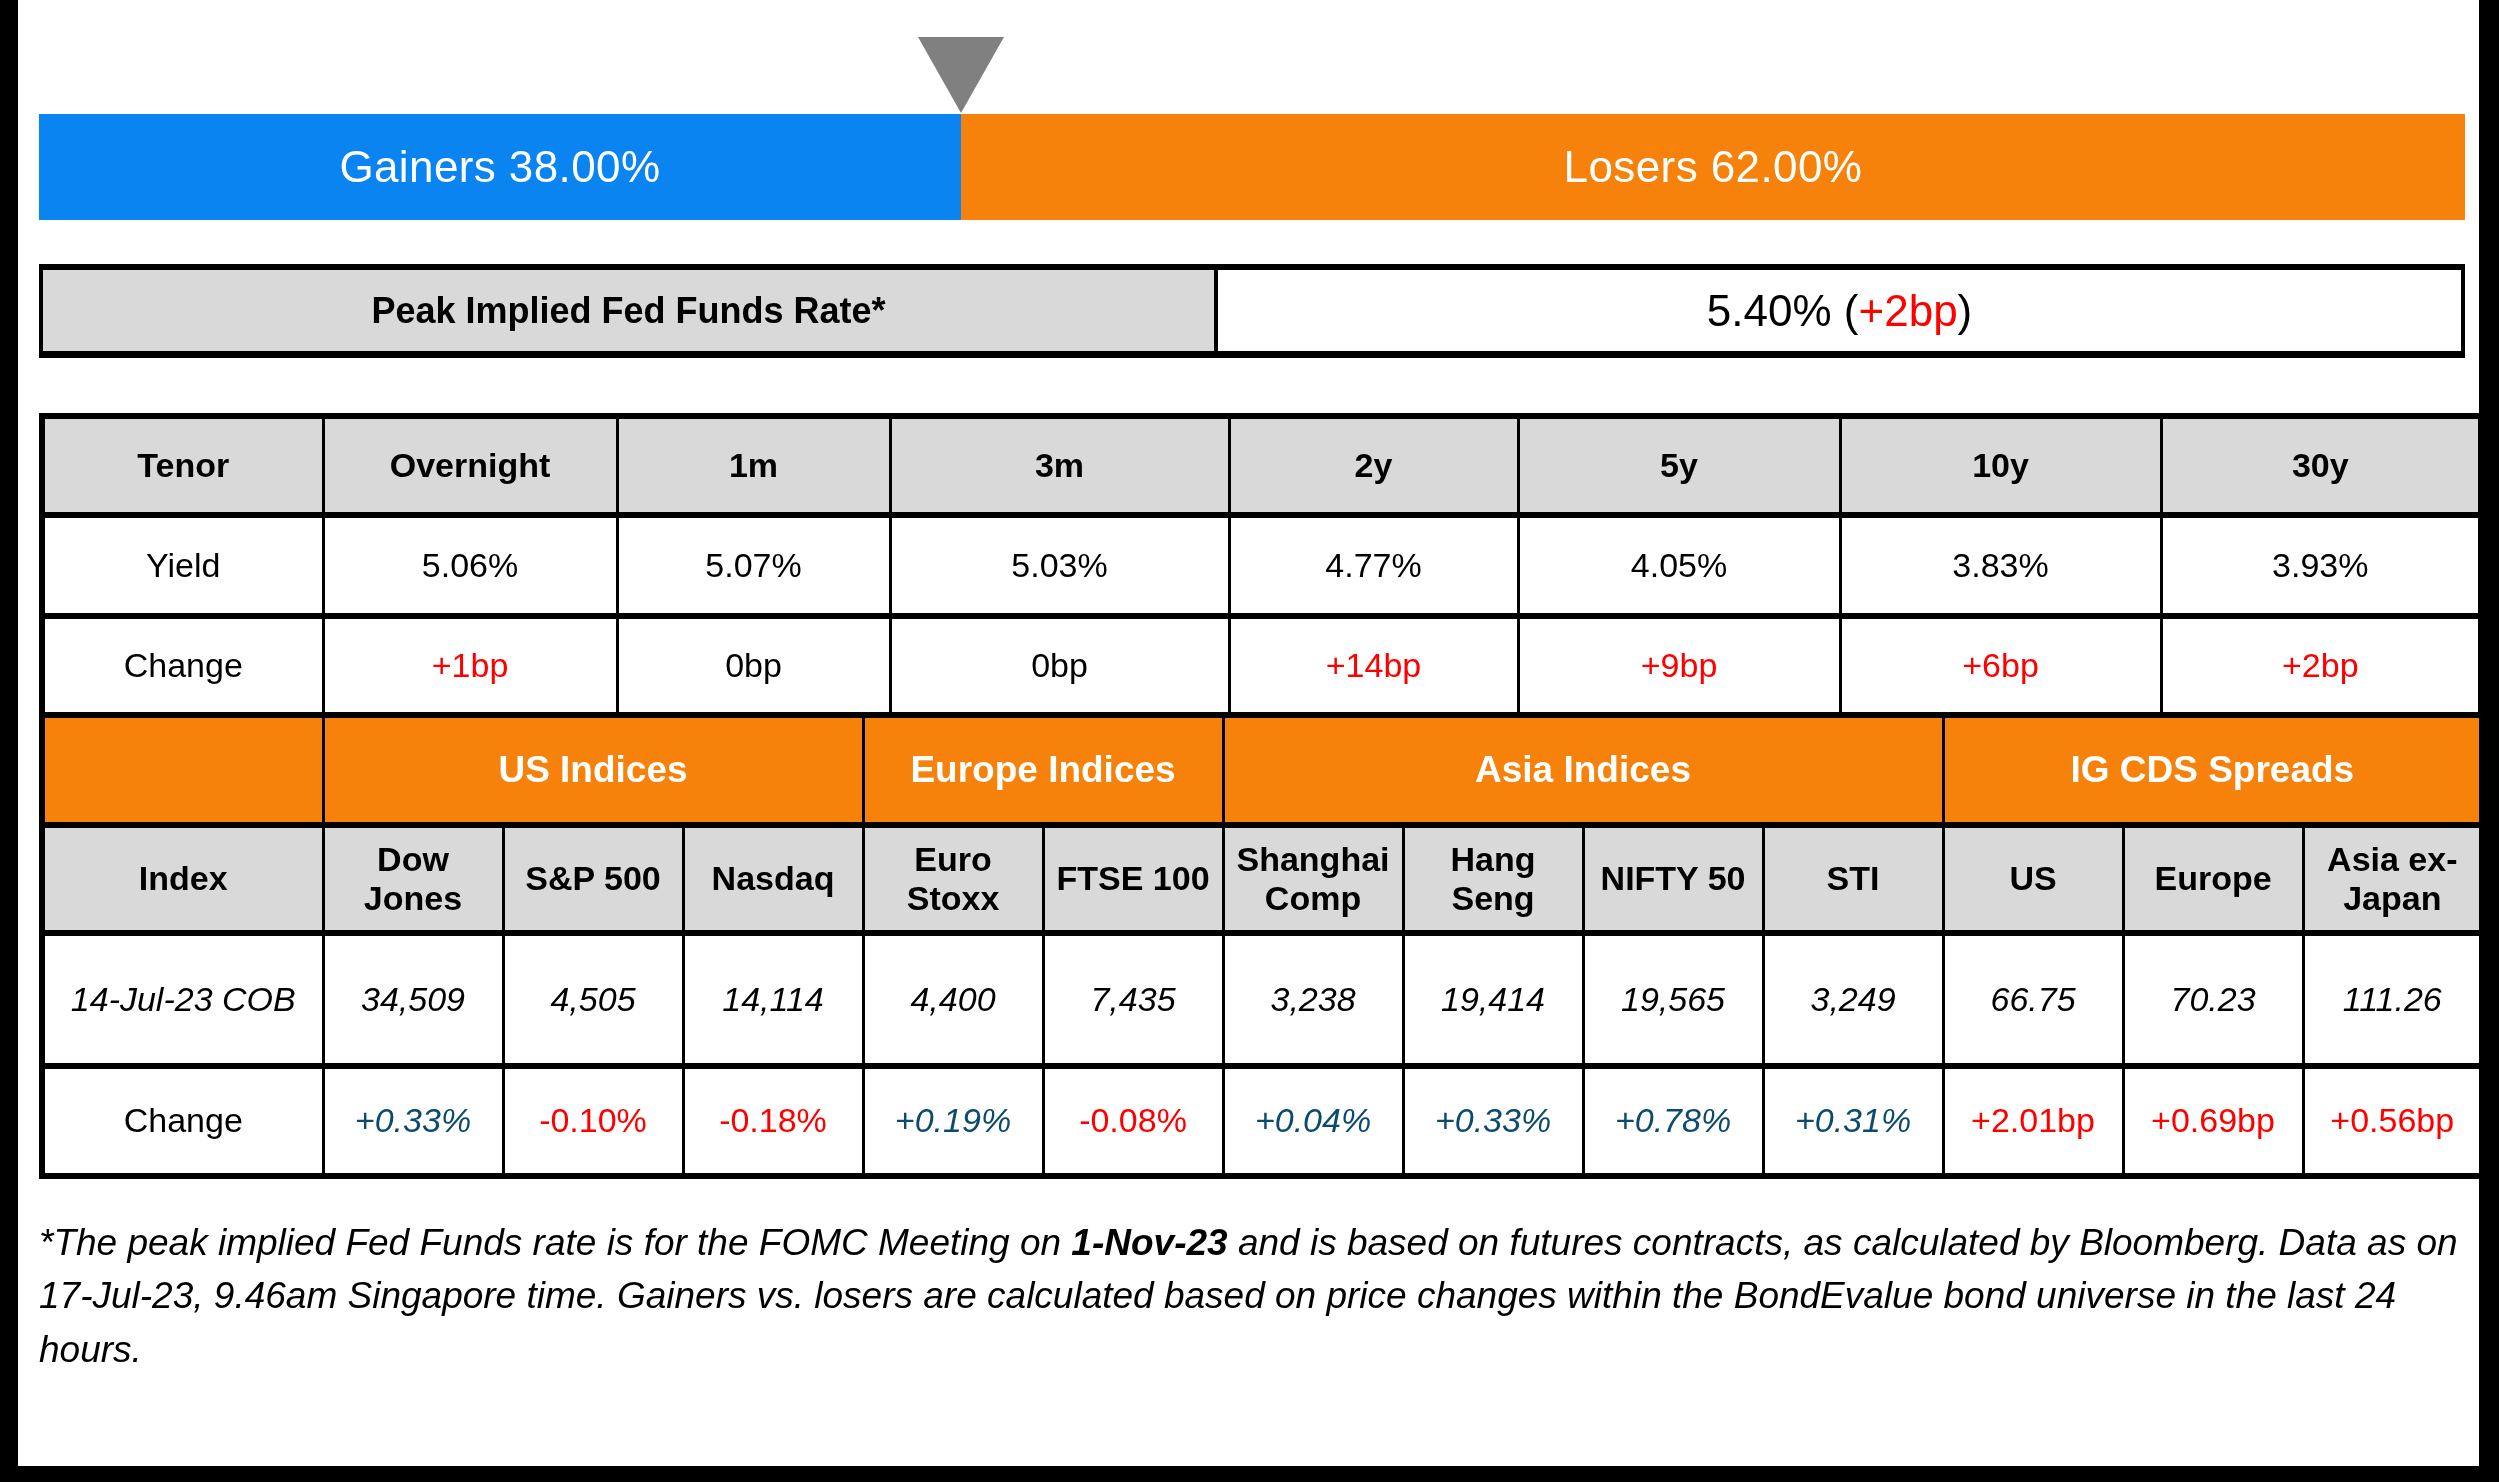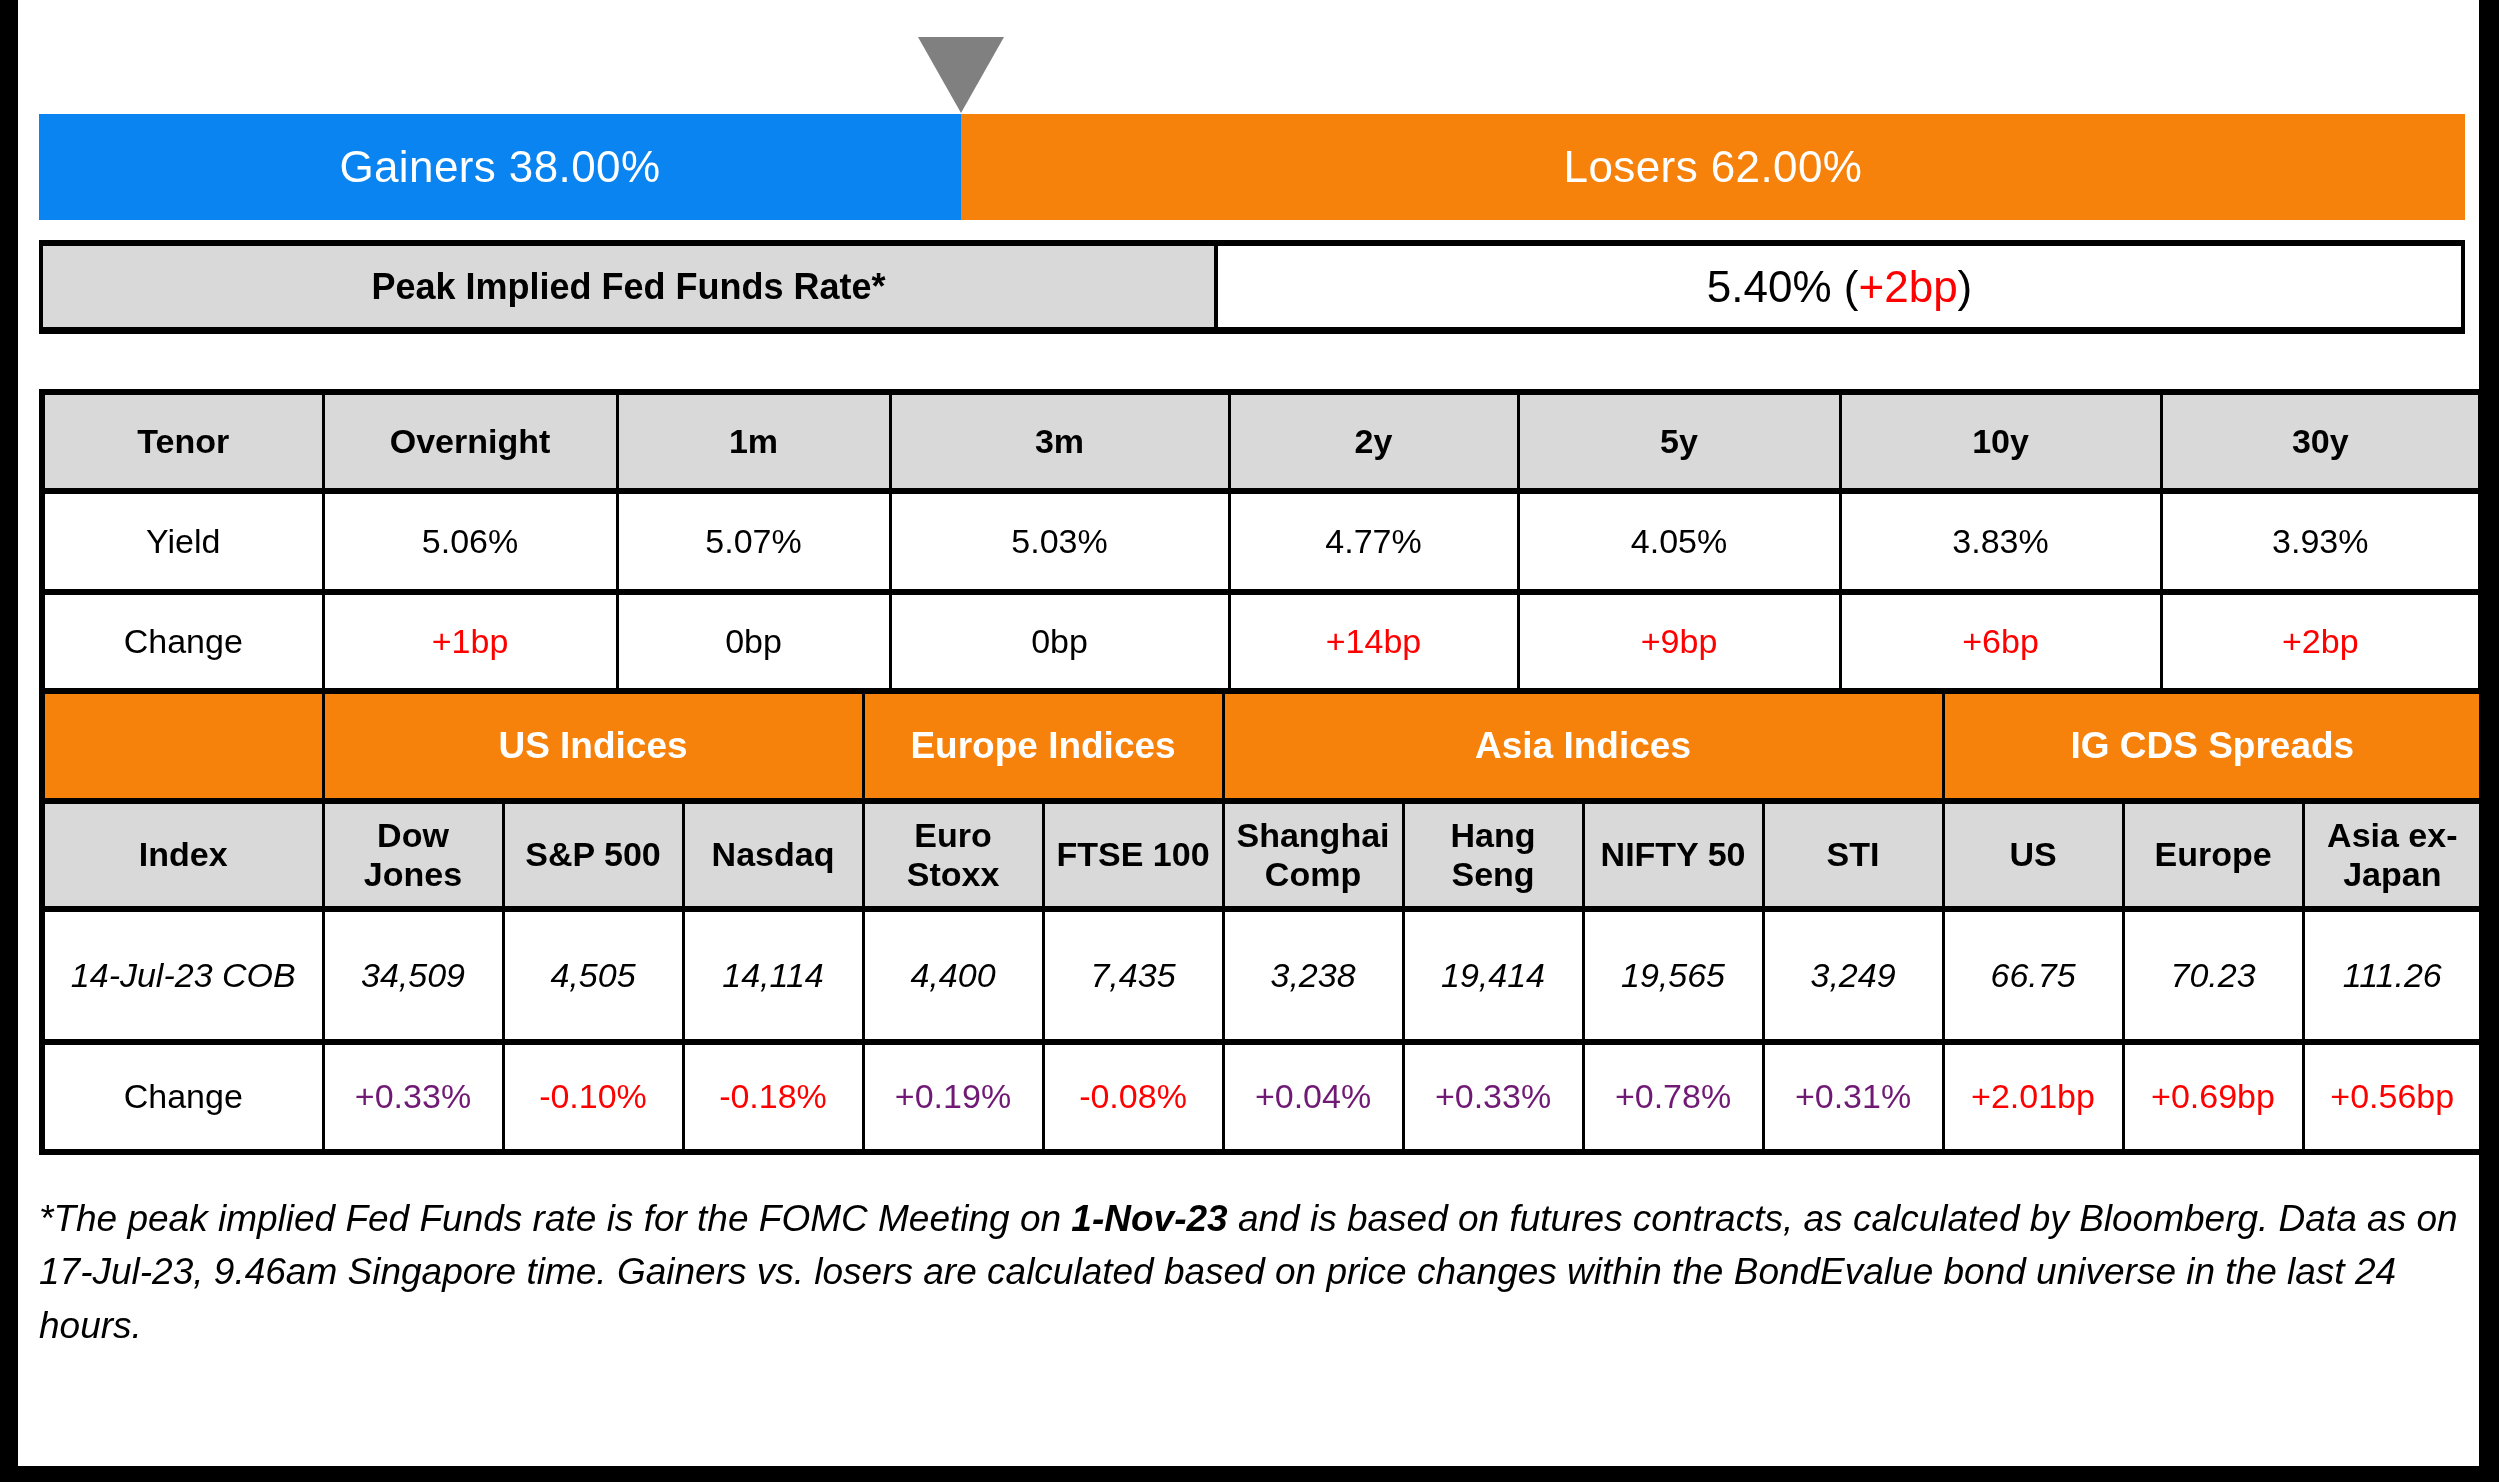--- a/index.html
+++ b/index.html
@@ -25,29 +25,29 @@
     border-right:43px solid transparent;
     border-top:76px solid #808080;
   }
   .gl-bar { margin-top:114px; height:106px; display:flex; width:2426px; }
   .gl-seg { display:flex; align-items:center; justify-content:center;
             color:#fff; font-size:44px; letter-spacing:0.4px; }
   .gl-gainers { background:#0984f0; flex:38 0 0; }
   .gl-losers  { background:#f6820c; flex:62 0 0; }
 
   
-  .peak-row { margin-top:20px; width:2426px; height:94px; display:flex;
+  .peak-row { margin-top:44px; width:2426px; height:94px; display:flex;
               border:4.5px solid #000; border-top-width:6.7px; border-bottom-width:7.5px; }
   .peak-label { width:48.6%; background:#d9d9d9; border-right:4.5px solid #000;
                 display:flex; align-items:center; justify-content:center;
                 font-weight:bold; font-size:36px; }
   .peak-value { flex:1; background:#fff; display:flex; align-items:center;
                 justify-content:center; font-size:44px; }
   .red   { color:#ff0000; }
-  .green { color:#701a75; }
+  .green { color:#0c4a6e;font-style:italic; }
 
   
   table { border-collapse:collapse; table-layout:fixed; width:2426px; }
   td {
     border:3.7px solid #000;
     border-top-width:6px; border-bottom-width:6px;
     text-align:center; vertical-align:middle;
     font-size:34px; line-height:1.15;
     padding:3px 4.5px;
     background:#fff;

